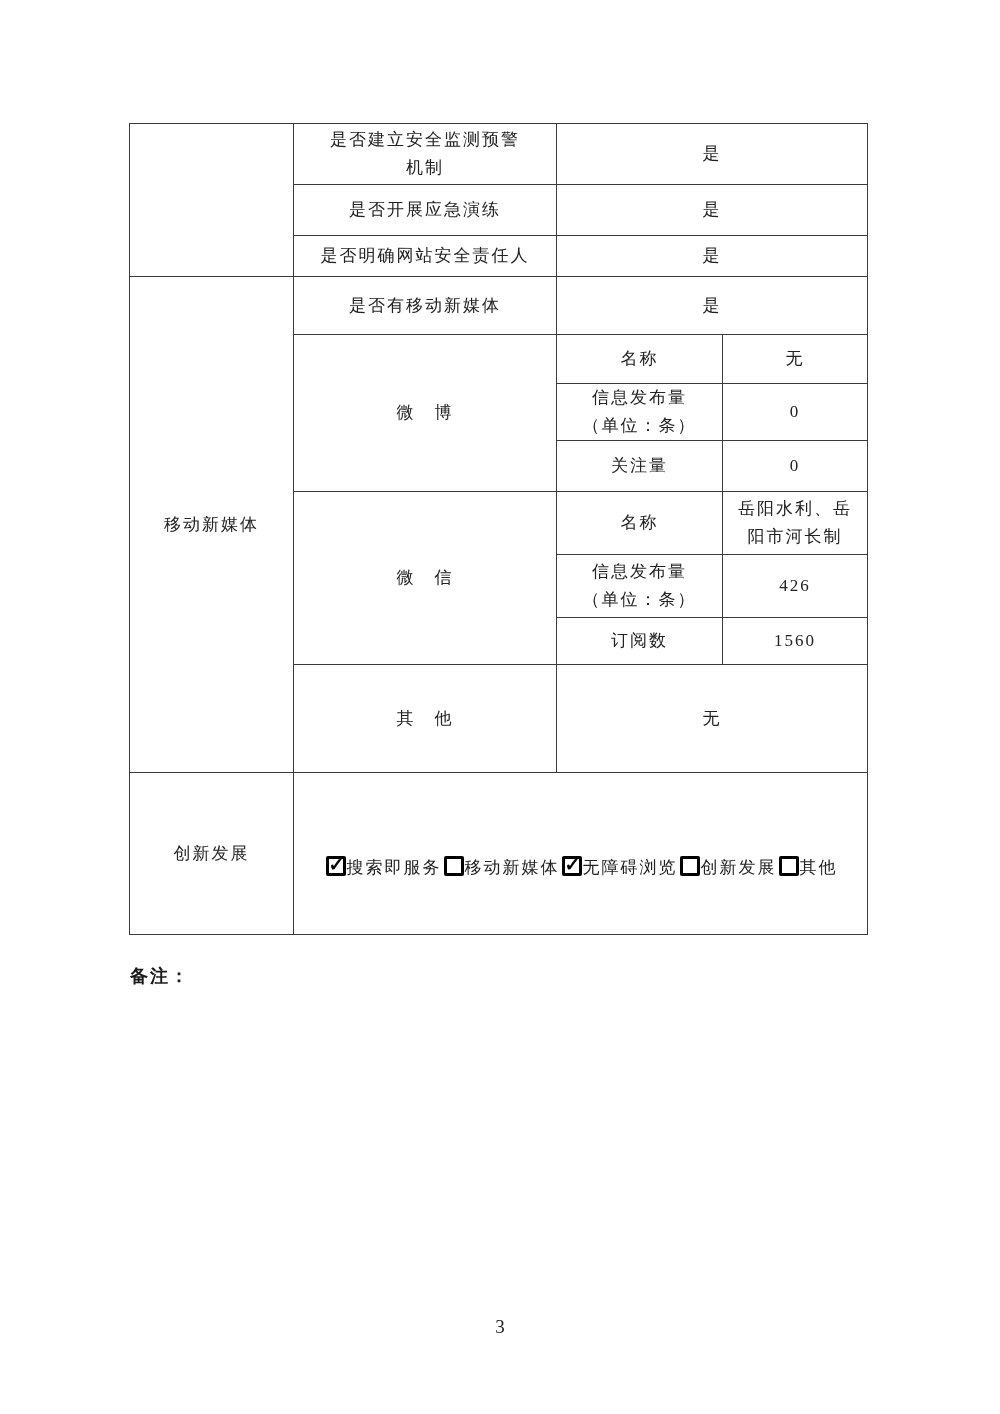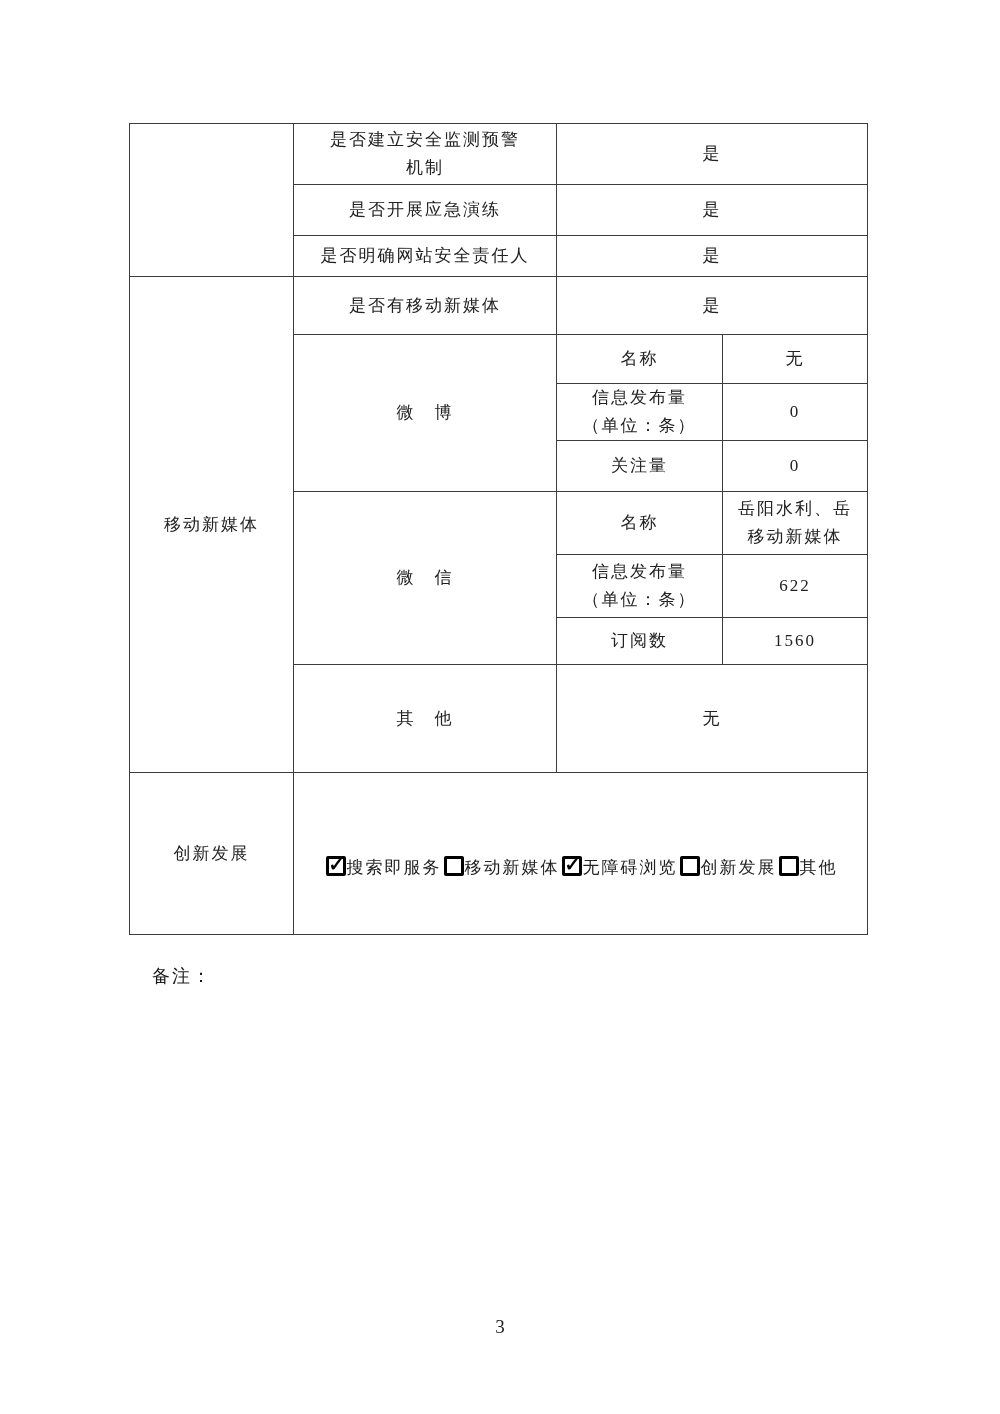--- a/index.html
+++ b/index.html
@@ -80,24 +80,24 @@
     position: absolute;
     left: 0px;
     top: -8px;
     font-size: 19px;
     font-weight: bold;
     color: #000000;
     letter-spacing: 0;
   }
   .remarks {
     position: absolute;
-    left: 152px;
+    left: 130px;
     top: 964px;
     font-size: 18px;
-    font-weight: normal;
+    font-weight: bold;
     letter-spacing: 2px;
     color: #1a1a1a;
   }
   .page-number {
     position: absolute;
     left: 0;
     right: 0;
     top: 1316px;
     text-align: center;
     font-size: 19px;
@@ -150,26 +150,26 @@
       </tr>
       <tr class="h51">
         <td>关注量</td>
         <td>0</td>
       </tr>
 
       <tr class="h63">
         <td rowspan="3">微　信</td>
         <td>名称</td>
         <td>岳阳水利、岳
-移动新媒体</td>
+阳市河长制</td>
       </tr>
       <tr class="h63">
         <td class="left-align">信息发布量
 （单位：条）</td>
-        <td>622</td>
+        <td>426</td>
       </tr>
       <tr class="h47">
         <td>订阅数</td>
         <td>1560</td>
       </tr>
 
       <tr class="h108">
         <td>其　他</td>
         <td colspan="2">无</td>
       </tr>

